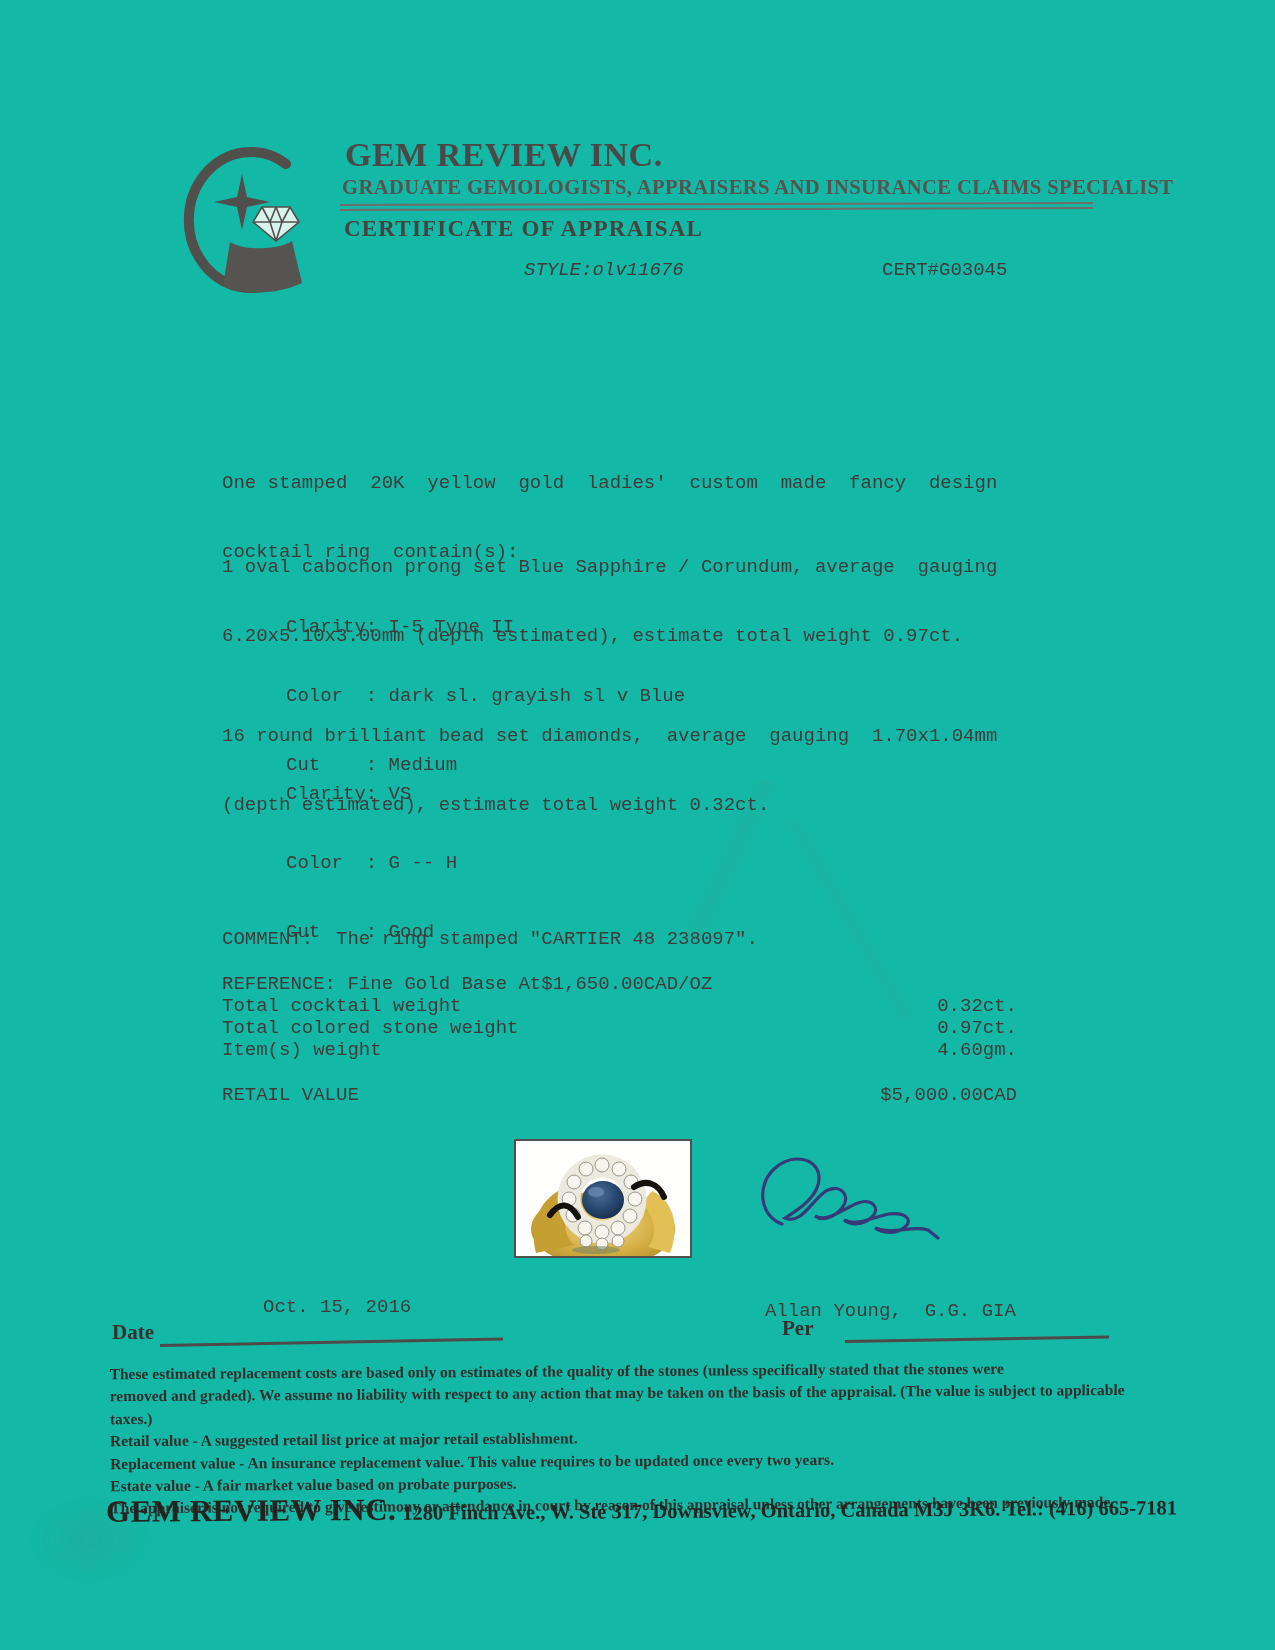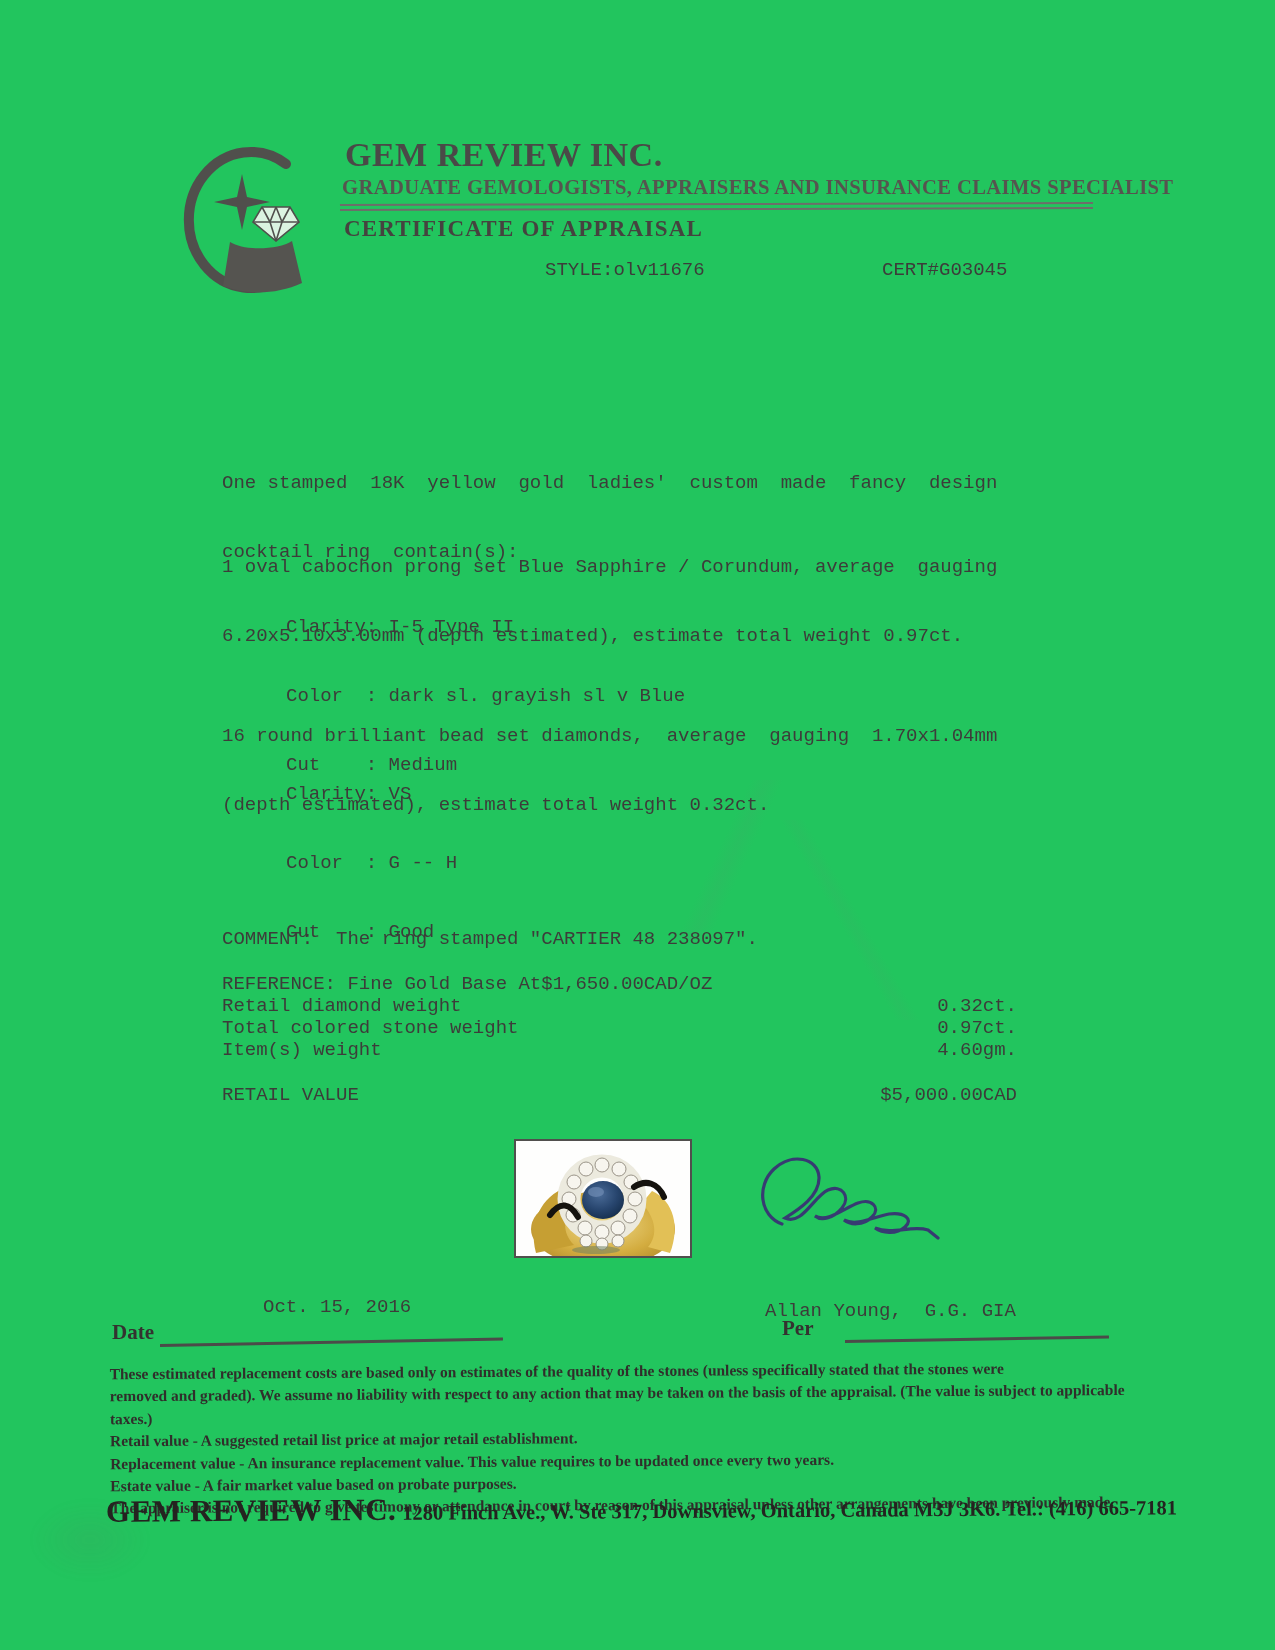--- a/index.html
+++ b/index.html
@@ -1,19 +1,19 @@
 <!DOCTYPE html>
 <html><head>
 <meta charset="utf-8">
 <style>
   * { margin:0; padding:0; box-sizing:border-box; }
   html,body { background:#ffffff; }
   .page {
     position:relative; width:1275px; height:1650px;
-    background:#22c55e; overflow:hidden;
+    background:#14b8a6; overflow:hidden;
     font-family:"Liberation Serif", serif;
   }
   .abs { position:absolute; }
   .mono {
     font-family:"Liberation Mono","DejaVu Sans Mono",monospace;
     font-size:19px; line-height:23px; color:#3d3c3a; white-space:pre;
   }
   .mono div { white-space:pre; }
   .serif-bold { font-family:"Liberation Serif", serif; font-weight:bold; }
   .company-name { font-size:34px; letter-spacing:.5px; color:#4a4947; }
@@ -63,25 +63,25 @@
   </svg>
 
   <div class="abs serif-bold company-name" style="left:345px; top:136px;">GEM REVIEW INC.</div>
 
   <div class="abs serif-bold tagline" style="left:342px; top:175px;">GRADUATE GEMOLOGISTS, APPRAISERS AND INSURANCE CLAIMS SPECIALIST</div>
 
   <div class="abs rule-double"></div>
 
   <div class="abs serif-bold cert-title">CERTIFICATE OF APPRAISAL</div>
 
-  <div class="abs mono" style="left:545px; top:259px;">STYLE:olv11676</div>
+  <div class="abs mono" style="left:524px; top:259px;font-style:italic;">STYLE:olv11676</div>
   <div class="abs mono" style="left:882px; top:259px;">CERT#G03045</div>
 
   <div class="abs mono" style="left:222px; top:426px;">
-    <div>One stamped  18K  yellow  gold  ladies'  custom  made  fancy  design</div>
+    <div>One stamped  20K  yellow  gold  ladies'  custom  made  fancy  design</div>
     <div>cocktail ring  contain(s):</div>
   </div>
 
   <div class="abs mono" style="left:222px; top:510px;">
     <div>1 oval cabochon prong set Blue Sapphire / Corundum, average  gauging</div>
     <div>6.20x5.10x3.00mm (depth estimated), estimate total weight 0.97ct.</div>
   </div>
 
   <div class="abs mono" style="left:286px; top:570px;">
     <div>Clarity: I-5 Type II</div>
@@ -98,21 +98,21 @@
     <div>Clarity: VS</div>
     <div>Color  : G -- H</div>
     <div>Cut    : Good</div>
   </div>
 
   <div class="abs mono" style="left:222px; top:928px;">COMMENT:  The ring stamped "CARTIER 48 238097".</div>
 
   <div class="abs mono" style="left:222px; top:973px;">REFERENCE: Fine Gold Base At$1,650.00CAD/OZ</div>
 
   <div class="abs mono flexrow" style="top:995px;">
-    <span>Retail diamond weight</span>
+    <span>Total cocktail weight</span>
     <span>0.32ct.</span>
   </div>
   <div class="abs mono flexrow" style="top:1017px;gap:30px;">
     <span>Total colored stone weight</span>
     <span>0.97ct.</span>
   </div>
   <div class="abs mono flexrow" style="top:1039px;">
     <span>Item(s) weight</span>
     <span>4.60gm.</span>
   </div>

